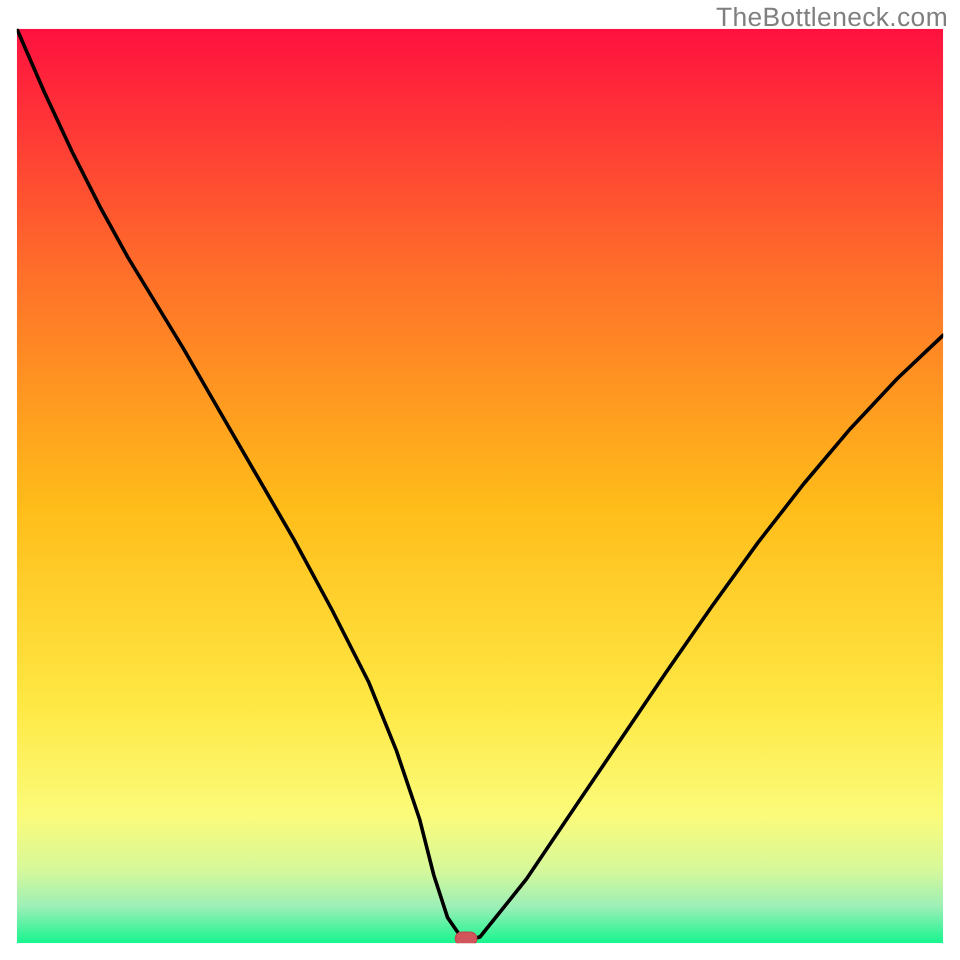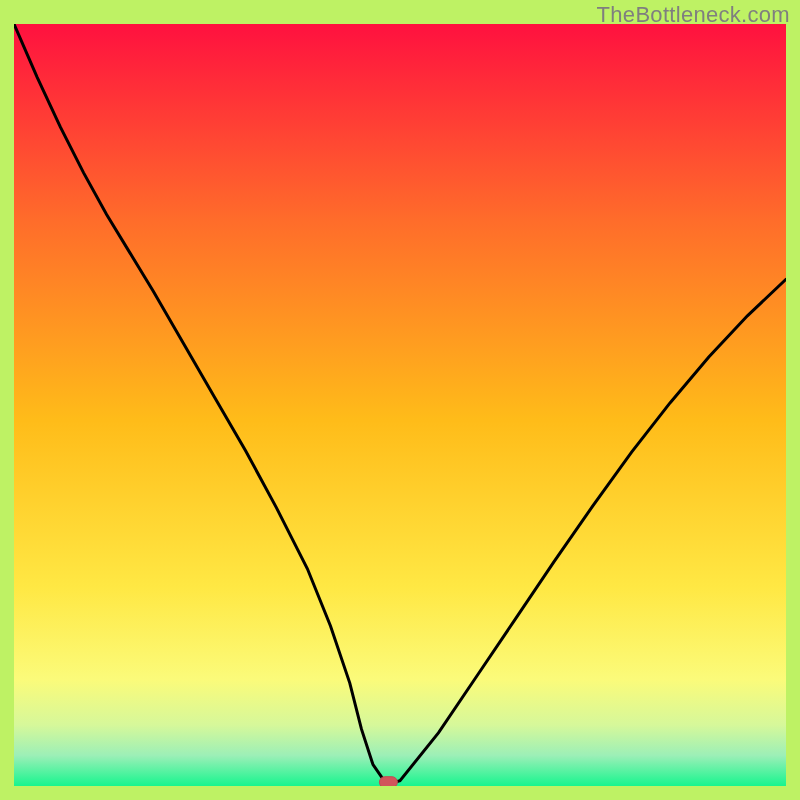--- a/index.html
+++ b/index.html
@@ -8,21 +8,21 @@
     width: 800px;
     height: 800px;
     background: #000;
     overflow: hidden;
     font-family: Arial, sans-serif;
   }
   .stage {
     position: relative;
     width: 800px;
     height: 800px;
-    background: #bef264;
+    background: #ffffff;
   }
   .watermark {
     position: absolute;
     top: 2px;
     right: 10px;
     color: #7f7f7f;
     font-size: 22px;
     font-weight: 500;
     letter-spacing: 0.3px;
     z-index: 10;

